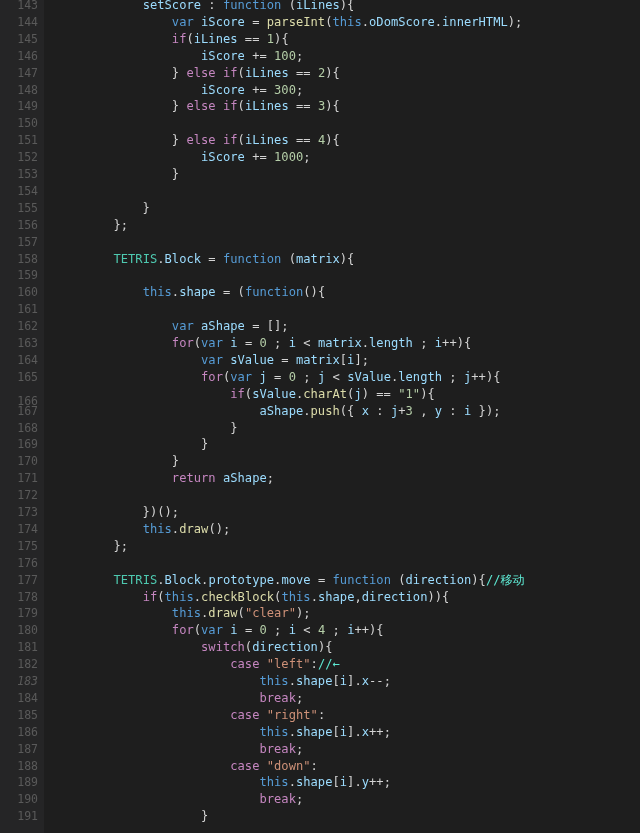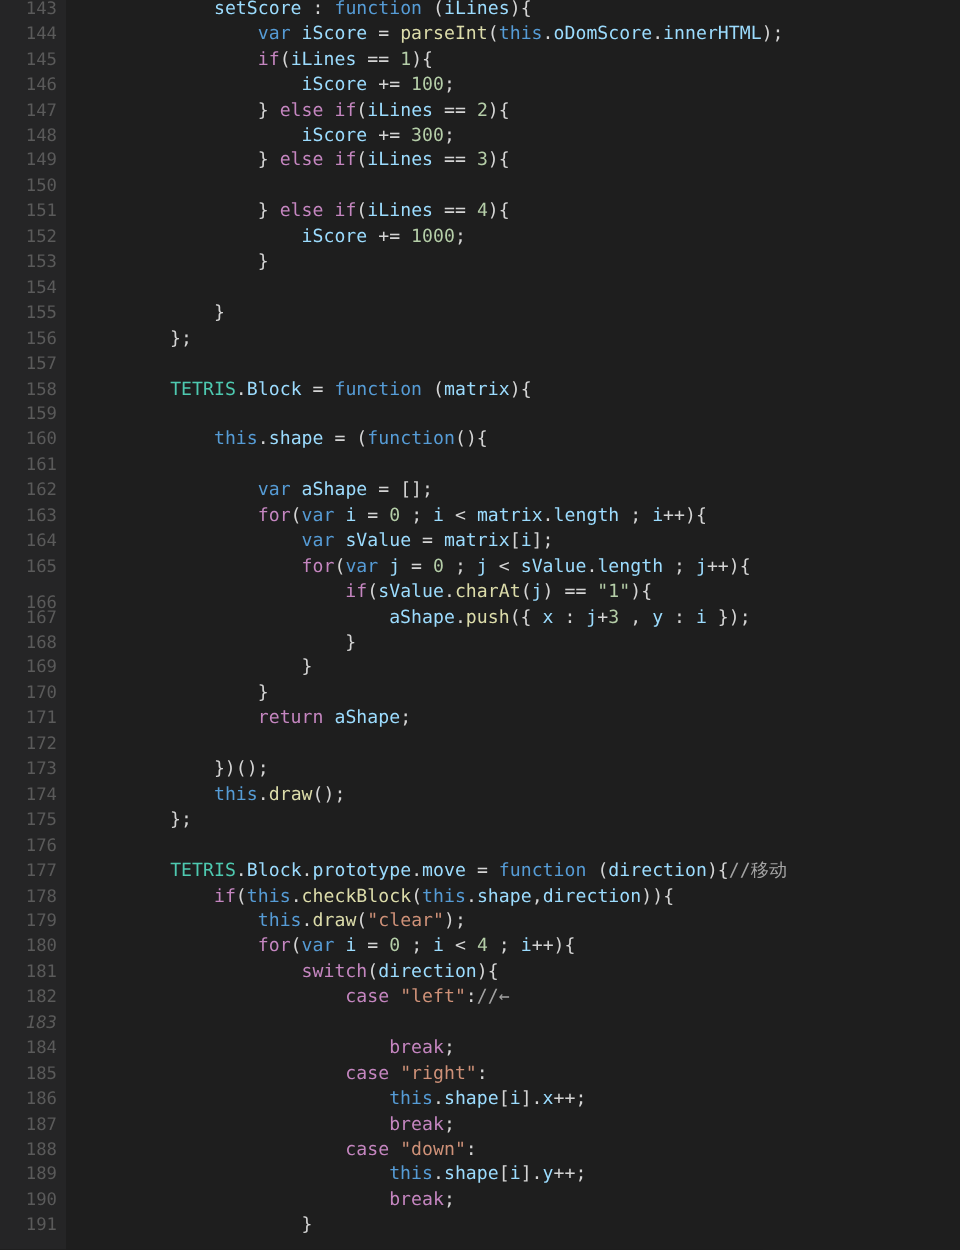--- a/index.html
+++ b/index.html
@@ -59,21 +59,21 @@
     letter-spacing: 0.02px;
     color: #d4d4d4;
   }
   
   .k   { color: #c586c0; }  
   .kv  { color: #569cd6; }  
   .fn  { color: #dcdcaa; }  
   .id  { color: #9cdcfe; }  
   .num { color: #b5cea8; }  
   .str { color: #ce9178; }  
-  .cmt { color: #a3a3a3; font-style: normal; }  
+  .cmt { color: #5eead4; font-style: normal; }  
   .p   { color: #d4d4d4; }  
   .cls { color: #4ec9b0; }
 </style>
 </head>
 <body>
 
 <div id="editor">
   <div id="gutter">
       <div class="ln" style="top: -3px;">143</div>
       <div class="ln" style="top: 13.9px;">144</div>
@@ -157,20 +157,21 @@
       <div class="cl" style="top: 504px; left: 11px;"><span class="p">            })();</span></div>
       <div class="cl" style="top: 520.9px; left: 11px;"><span class="p">            </span><span class="kv">this</span><span class="p">.</span><span class="fn">draw</span><span class="p">();</span></div>
       <div class="cl" style="top: 537.8px; left: 11px;"><span class="p">        };</span></div>
       <div class="cl" style="top: 554.7px; left: 11px;"></div>
       <div class="cl" style="top: 571.6px; left: 11px;"><span class="p">        </span><span class="cls">TETRIS</span><span class="p">.</span><span class="id">Block</span><span class="p">.</span><span class="id">prototype</span><span class="p">.</span><span class="id">move</span><span class="p"> = </span><span class="kv">function</span><span class="p"> (</span><span class="id">direction</span><span class="p">){</span><span class="cmt">//移动</span></div>
       <div class="cl" style="top: 588.5px; left: 11px;"><span class="p">            </span><span class="k">if</span><span class="p">(</span><span class="kv">this</span><span class="p">.</span><span class="fn">checkBlock</span><span class="p">(</span><span class="kv">this</span><span class="p">.</span><span class="id">shape</span><span class="p">,</span><span class="id">direction</span><span class="p">)){</span></div>
       <div class="cl" style="top: 605.4px; left: 11px;"><span class="p">                </span><span class="kv">this</span><span class="p">.</span><span class="fn">draw</span><span class="p">(</span><span class="str">"clear"</span><span class="p">);</span></div>
       <div class="cl" style="top: 622.3px; left: 11px;"><span class="p">                </span><span class="k">for</span><span class="p">(</span><span class="kv">var</span><span class="p"> </span><span class="id">i</span><span class="p"> = </span><span class="num">0</span><span class="p"> ; </span><span class="id">i</span><span class="p"> &lt; </span><span class="num">4</span><span class="p"> ; </span><span class="id">i</span><span class="p">++){</span></div>
       <div class="cl" style="top: 639.2px; left: 11px;"><span class="p">                    </span><span class="k">switch</span><span class="p">(</span><span class="id">direction</span><span class="p">){</span></div>
       <div class="cl" style="top: 656.1px; left: 11px;"><span class="p">                        </span><span class="k">case</span><span class="p"> </span><span class="str">"left"</span><span class="p">:</span><span class="cmt">//←</span></div>
+      <div class="cl" style="top: 673px; left: 11px;"><span class="p">                            </span><span class="kv">this</span><span class="p">.</span><span class="id">shape</span><span class="p">[</span><span class="id">i</span><span class="p">].</span><span class="id">x</span><span class="p">--;</span></div>
       <div class="cl" style="top: 689.9px; left: 11px;"><span class="p">                            </span><span class="k">break</span><span class="p">;</span></div>
       <div class="cl" style="top: 706.8px; left: 11px;"><span class="p">                        </span><span class="k">case</span><span class="p"> </span><span class="str">"right"</span><span class="p">:</span></div>
       <div class="cl" style="top: 723.7px; left: 11px;"><span class="p">                            </span><span class="kv">this</span><span class="p">.</span><span class="id">shape</span><span class="p">[</span><span class="id">i</span><span class="p">].</span><span class="id">x</span><span class="p">++;</span></div>
       <div class="cl" style="top: 740.6px; left: 11px;"><span class="p">                            </span><span class="k">break</span><span class="p">;</span></div>
       <div class="cl" style="top: 757.5px; left: 11px;"><span class="p">                        </span><span class="k">case</span><span class="p"> </span><span class="str">"down"</span><span class="p">:</span></div>
       <div class="cl" style="top: 774.4px; left: 11px;"><span class="p">                            </span><span class="kv">this</span><span class="p">.</span><span class="id">shape</span><span class="p">[</span><span class="id">i</span><span class="p">].</span><span class="id">y</span><span class="p">++;</span></div>
       <div class="cl" style="top: 791.3px; left: 11px;"><span class="p">                            </span><span class="k">break</span><span class="p">;</span></div>
       <div class="cl" style="top: 808.2px; left: 11px;"><span class="p">                    }</span></div>
     </div>
 </div>

